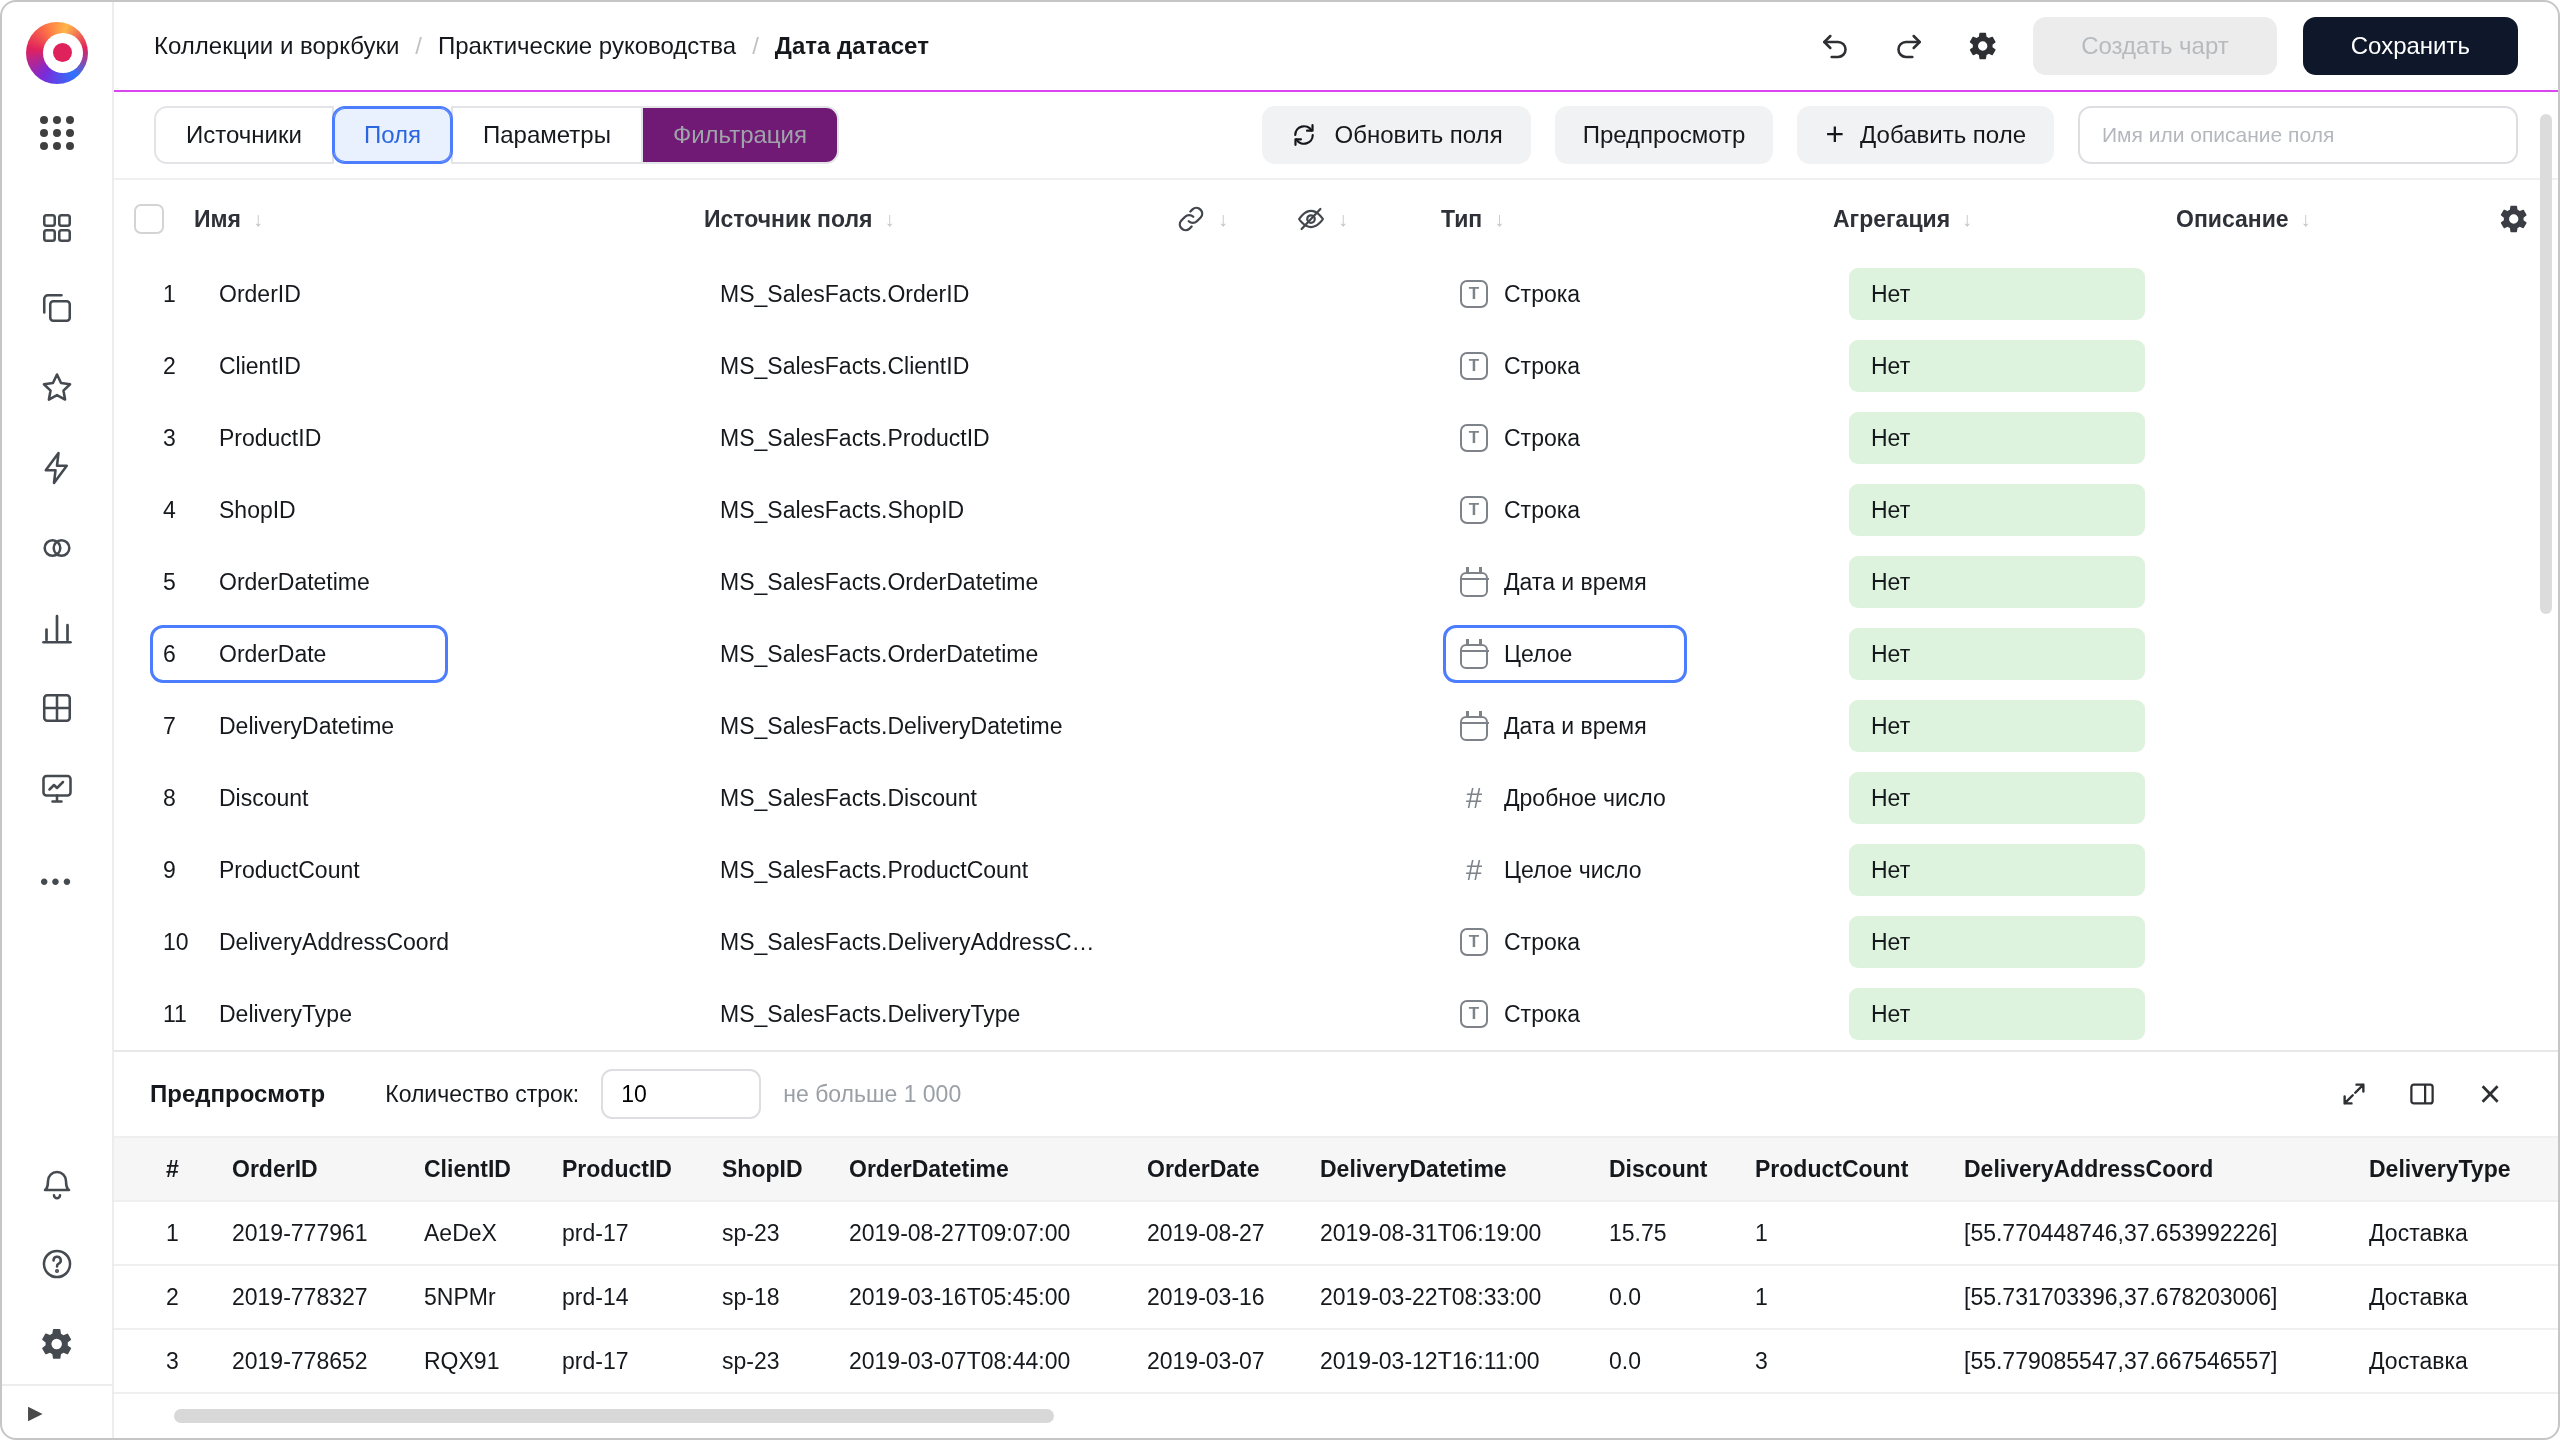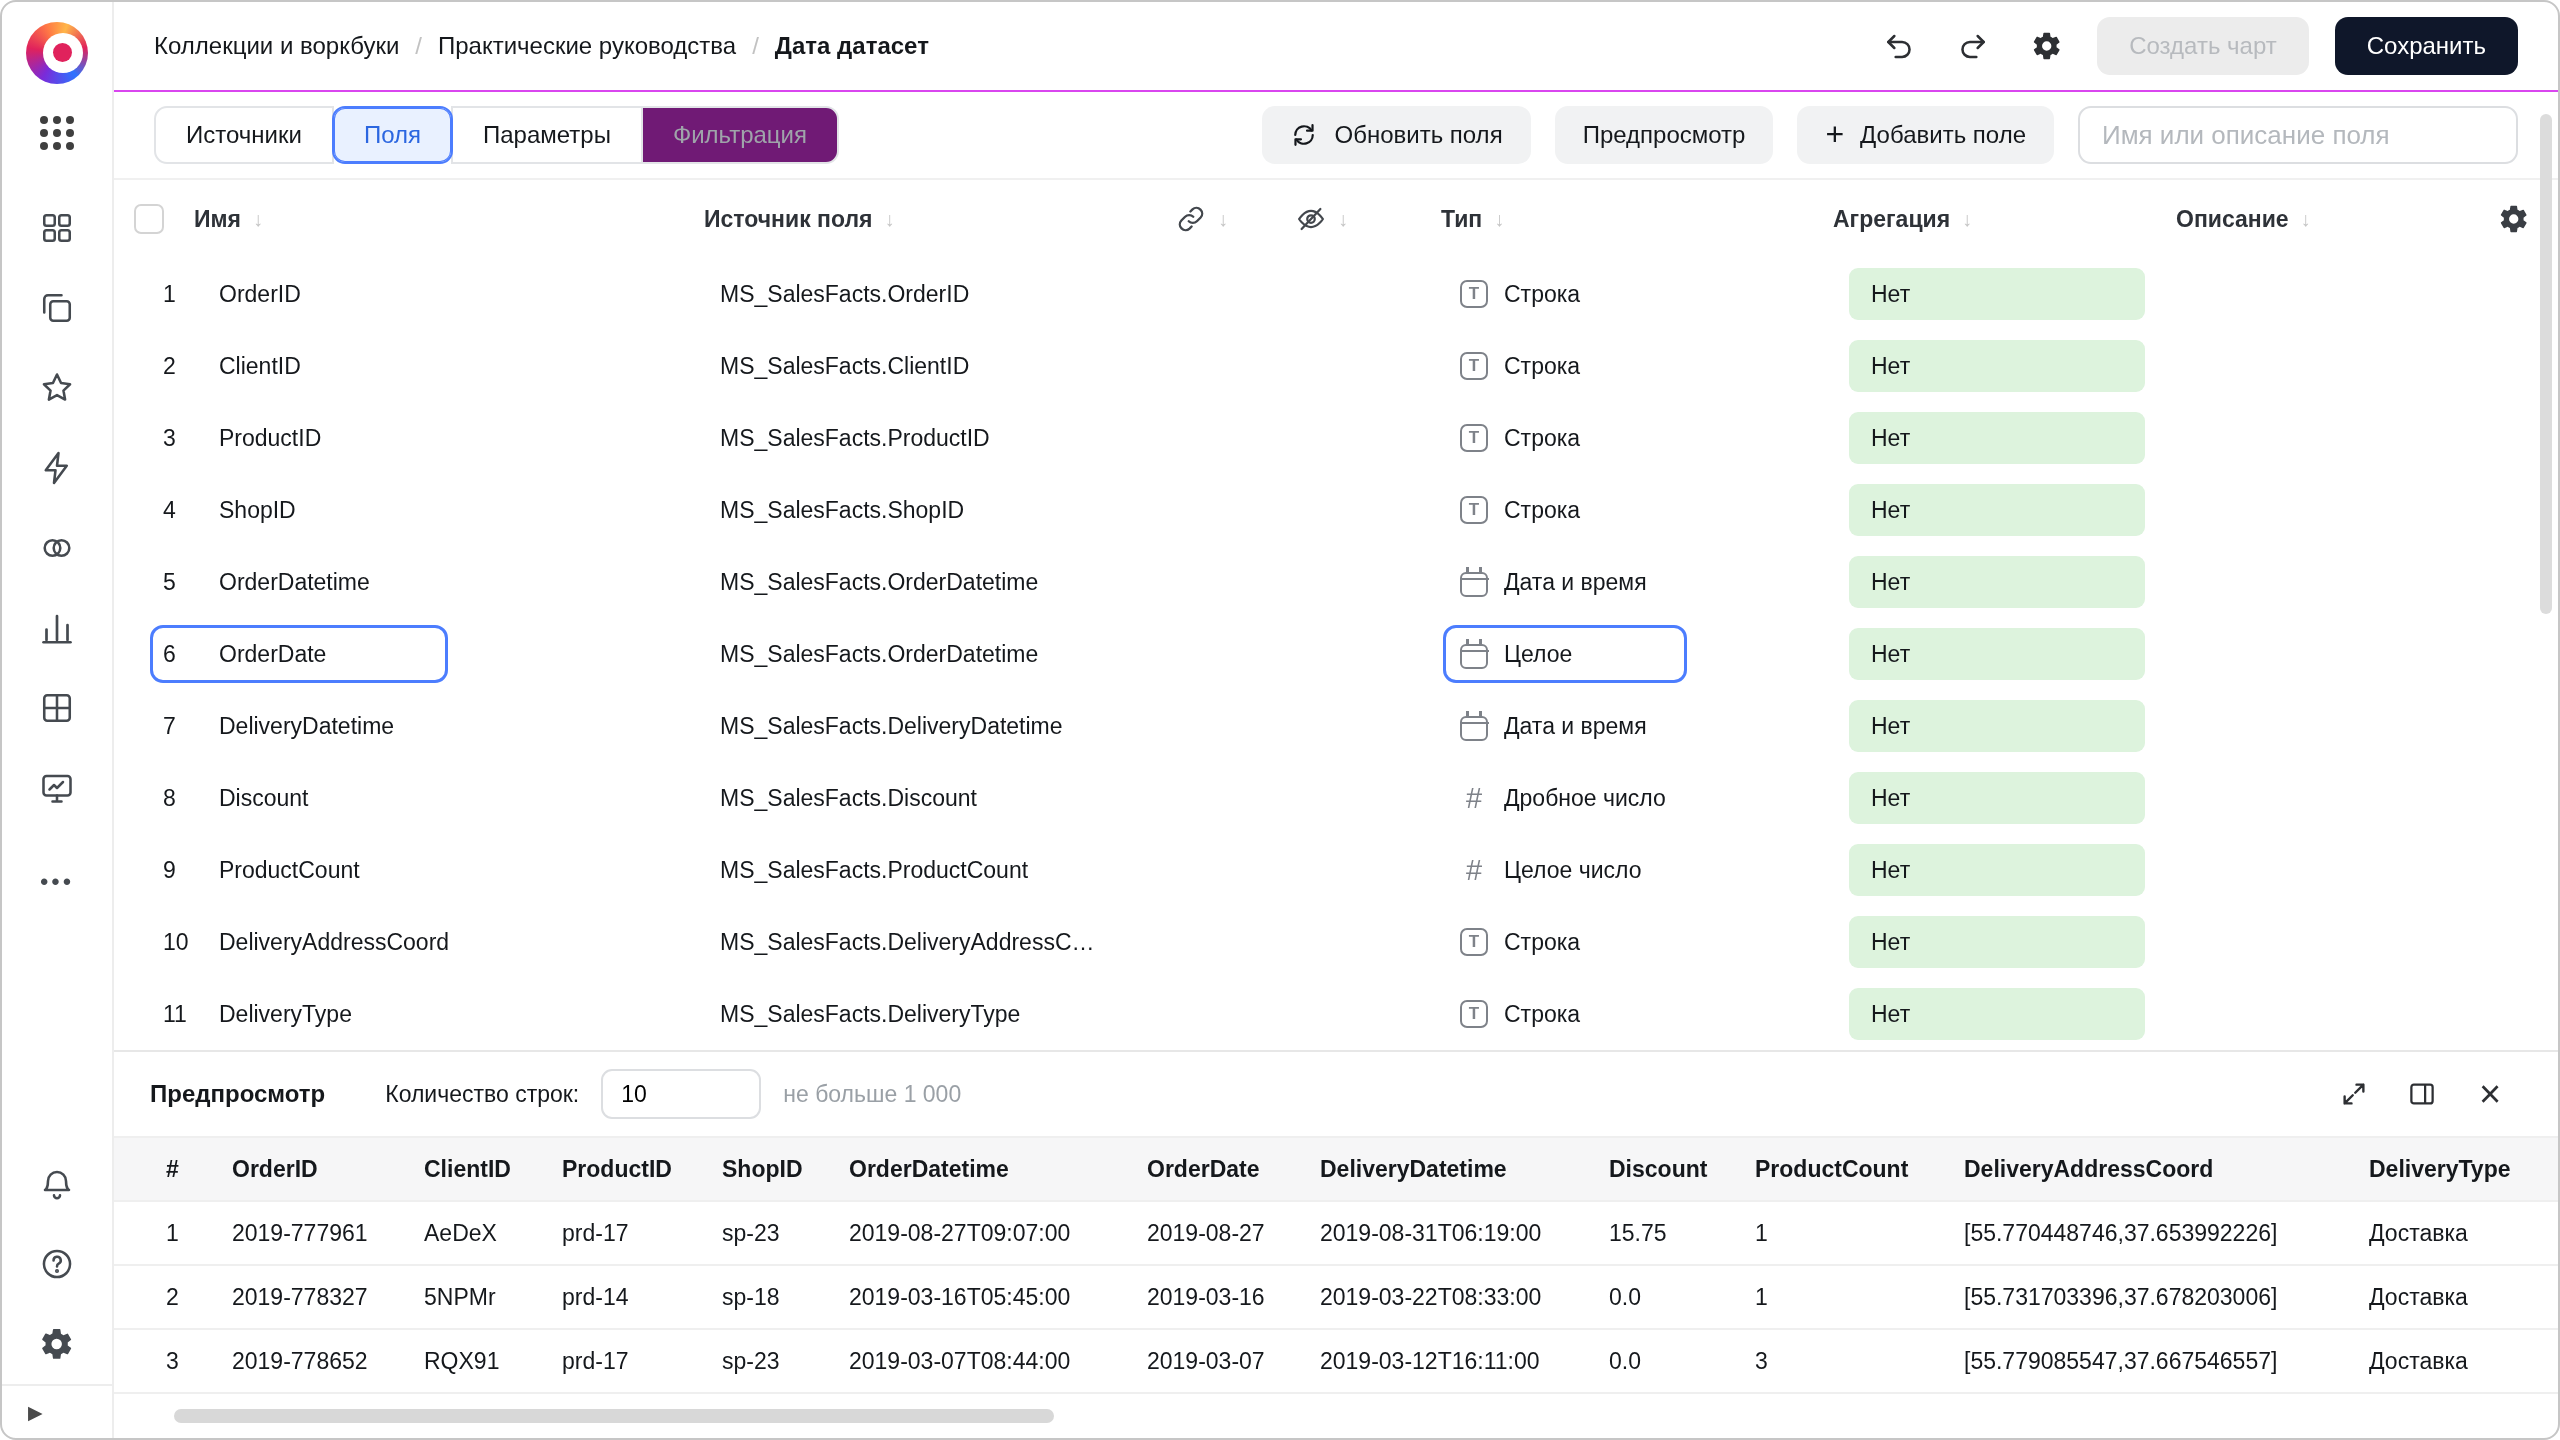--- a/index.html
+++ b/index.html
@@ -29,35 +29,35 @@
   .main{flex:1;display:flex;flex-direction:column;min-width:0;position:relative}
 
   .topbar{height:90px;flex:none;display:flex;align-items:center;padding:0 40px;border-bottom:2px solid #d946ef}
   .breadcrumb{display:flex;align-items:center;gap:16px;font-size:24px}
   .crumb{cursor:pointer;white-space:nowrap}
   .crumb.current{font-weight:700}
   .sep{color:#c2c2c2}
   .top-actions{margin-left:auto;display:flex;align-items:center;gap:26px}
   .iconbtn{width:48px;height:48px;display:flex;align-items:center;justify-content:center;color:#2d2f33;border-radius:10px;cursor:pointer}
   .iconbtn svg{width:32px;height:32px}
-  .btn{height:58px;border-radius:13px;display:inline-flex;align-items:center;justify-content:center;padding:0 32px;font-size:24px;white-space:nowrap;cursor:pointer;border:none}
+  .btn{height:58px;border-radius:13px;display:inline-flex;align-items:center;justify-content:center;padding:0 48px;font-size:24px;white-space:nowrap;cursor:pointer;border:none}
   .btn.ghost-disabled{background:#ececec;color:#b7babe}
   .btn.primary{background:#0f172a;color:#fff}
 
   .toolbar{height:88px;flex:none;display:flex;align-items:center;padding:0 40px;border-bottom:2px solid #f0f0f0}
   .tabs{display:flex}
   .tab{height:58px;display:flex;align-items:center;padding:0 30px;border:2px solid #e2e4e7;margin-left:-2px;font-size:24px;background:#fff;cursor:pointer;white-space:nowrap}
   .tab:first-child{border-radius:13px 0 0 13px;margin-left:0}
   .tab.active{background:#e9f1ff;color:#2b66e0;border-color:#4c7dfe;box-shadow:inset 0 0 0 1px #4c7dfe;border-radius:13px;z-index:2}
   .tab.disabled{background:#701a75;color:#9fa4aa;cursor:default;border-radius:0 13px 13px 0}
   .toolbar-right{margin-left:auto;display:flex;gap:24px}
   .gbtn{height:58px;border-radius:13px;background:#f1f2f3;display:inline-flex;align-items:center;gap:16px;padding:0 28px;font-size:24px;color:#15181c;cursor:pointer;border:none;white-space:nowrap}
   .gbtn svg{width:28px;height:28px}
   .gbtn .plus{font-size:32px;line-height:1;margin-top:-3px}
-  .search{width:440px;height:58px;border:2px solid #dcdee1;border-radius:13px;padding:0 22px;font-size:26px;color:#3b82f6;background:#fff;outline:none}
+  .search{width:440px;height:58px;border:2px solid #dcdee1;border-radius:13px;padding:0 22px;font-size:21px;color:#3b82f6;background:#fff;outline:none}
   .search::placeholder{color:#b4b8bd}
 
   
   .fields-head{flex:none;height:78px;display:grid;grid-template-columns:60px 510px 472px 120px 145px 392px 343px minmax(0,1fr) 90px;align-items:center;padding-left:20px;color:#2e3238;font-weight:700;font-size:23px}
   .hcell{display:flex;align-items:center;gap:12px;cursor:pointer}
   .sort{color:#c6c6c6;font-size:20px;font-weight:400}
   .checkbox{width:30px;height:30px;border:2px solid #d4d4d4;border-radius:7px;background:#fff;display:inline-block;cursor:pointer}
   .hicon{width:30px;height:30px;color:#43474d}
   .gearcell{justify-self:end;padding-right:28px;color:#3a3e44;cursor:pointer}
   .gearcell svg{width:32px;height:32px}

